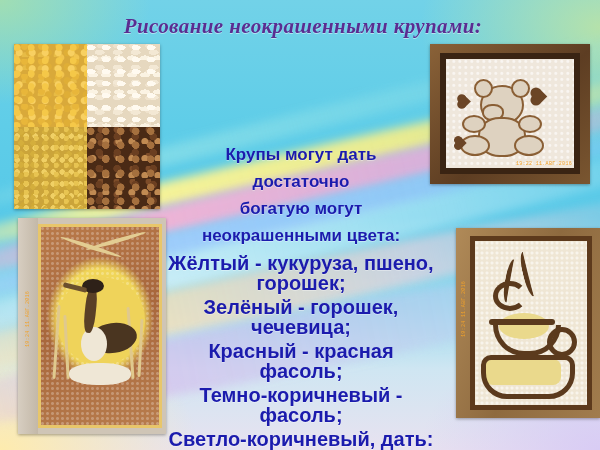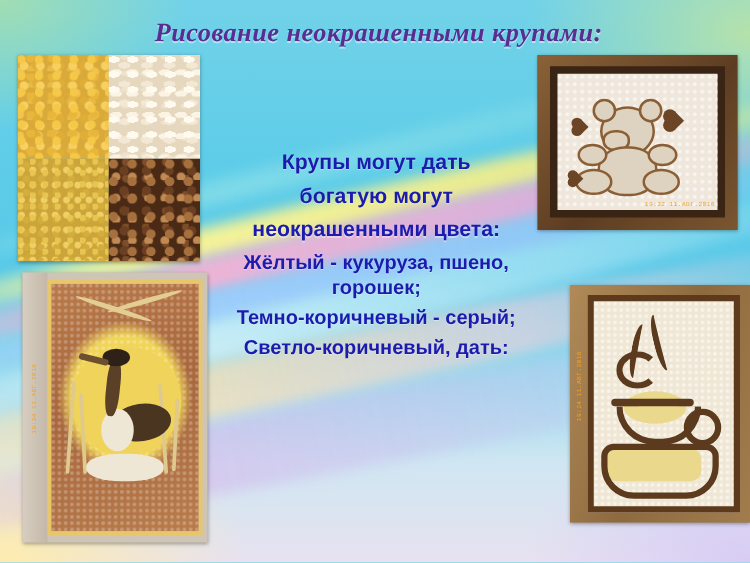--- a/index.html
+++ b/index.html
@@ -32,24 +32,24 @@
   
   .title{
     position:absolute;left:118px;top:12px;width:370px;
     text-align:center;font-family:"Liberation Serif", serif;
     font-style:italic;font-weight:bold;font-size:21px;line-height:28px;
     color:#5a2d91;letter-spacing:.4px;
     text-shadow:0 1px 0 rgba(255,255,255,.45);
   }
 
   
-  .body-text{position:absolute;left:168px;top:116px;width:266px;text-align:center;}
+  .body-text{position:absolute;left:168px;top:141px;width:266px;text-align:center;}
   .body-text p{margin:0;color:#1b1bad;font-weight:bold;text-shadow:0 1px 0 rgba(255,255,255,.35);}
   .t-lead{font-size:17px;line-height:27px;}
-  .t-item{font-size:16px;line-height:20px;margin-top:4px !important;}
+  .t-item{font-size:20px;line-height:20px;margin-top:4px !important;}
 
   
   .photo{position:absolute;overflow:hidden;box-shadow:0 1px 3px rgba(0,0,0,.35);}
 
   
   #grains{left:14px;top:44px;width:146px;height:165px;}
   .q{position:absolute;width:50%;height:50%;}
   .q-corn{left:0;top:0;background:
       radial-gradient(circle at 22% 28%, #f5c848 0 3px, transparent 4px),
       radial-gradient(circle at 62% 16%, #e8b63a 0 3px, transparent 4px),
@@ -132,24 +132,27 @@
     <div class="band b3"></div>
     <div class="band b4"></div>
     <div class="band b5"></div>
     <div class="band b6"></div>
   </div>
 
   <div class="title">Рисование неокрашенными крупами:</div>
 
   <div class="body-text">
     <p class="t-lead">Крупы могут дать</p>
+    <p class="t-lead">достаточно</p>
     <p class="t-lead">богатую могут</p>
     <p class="t-lead">неокрашенными цвета:</p>
     <p class="t-item">Жёлтый - кукуруза, пшено, горошек;</p>
-    <p class="t-item">Темно-коричневый - серый;</p>
+    <p class="t-item">Зелёный - горошек, чечевица;</p>
+    <p class="t-item">Красный - красная фасоль;</p>
+    <p class="t-item">Темно-коричневый - фасоль;</p>
     <p class="t-item">Светло-коричневый, дать:</p>
   </div>
 
   <div class="photo" id="grains">
     <div class="q q-corn"></div>
     <div class="q q-rice"></div>
     <div class="q q-millet"></div>
     <div class="q q-buck"></div>
   </div>
 

